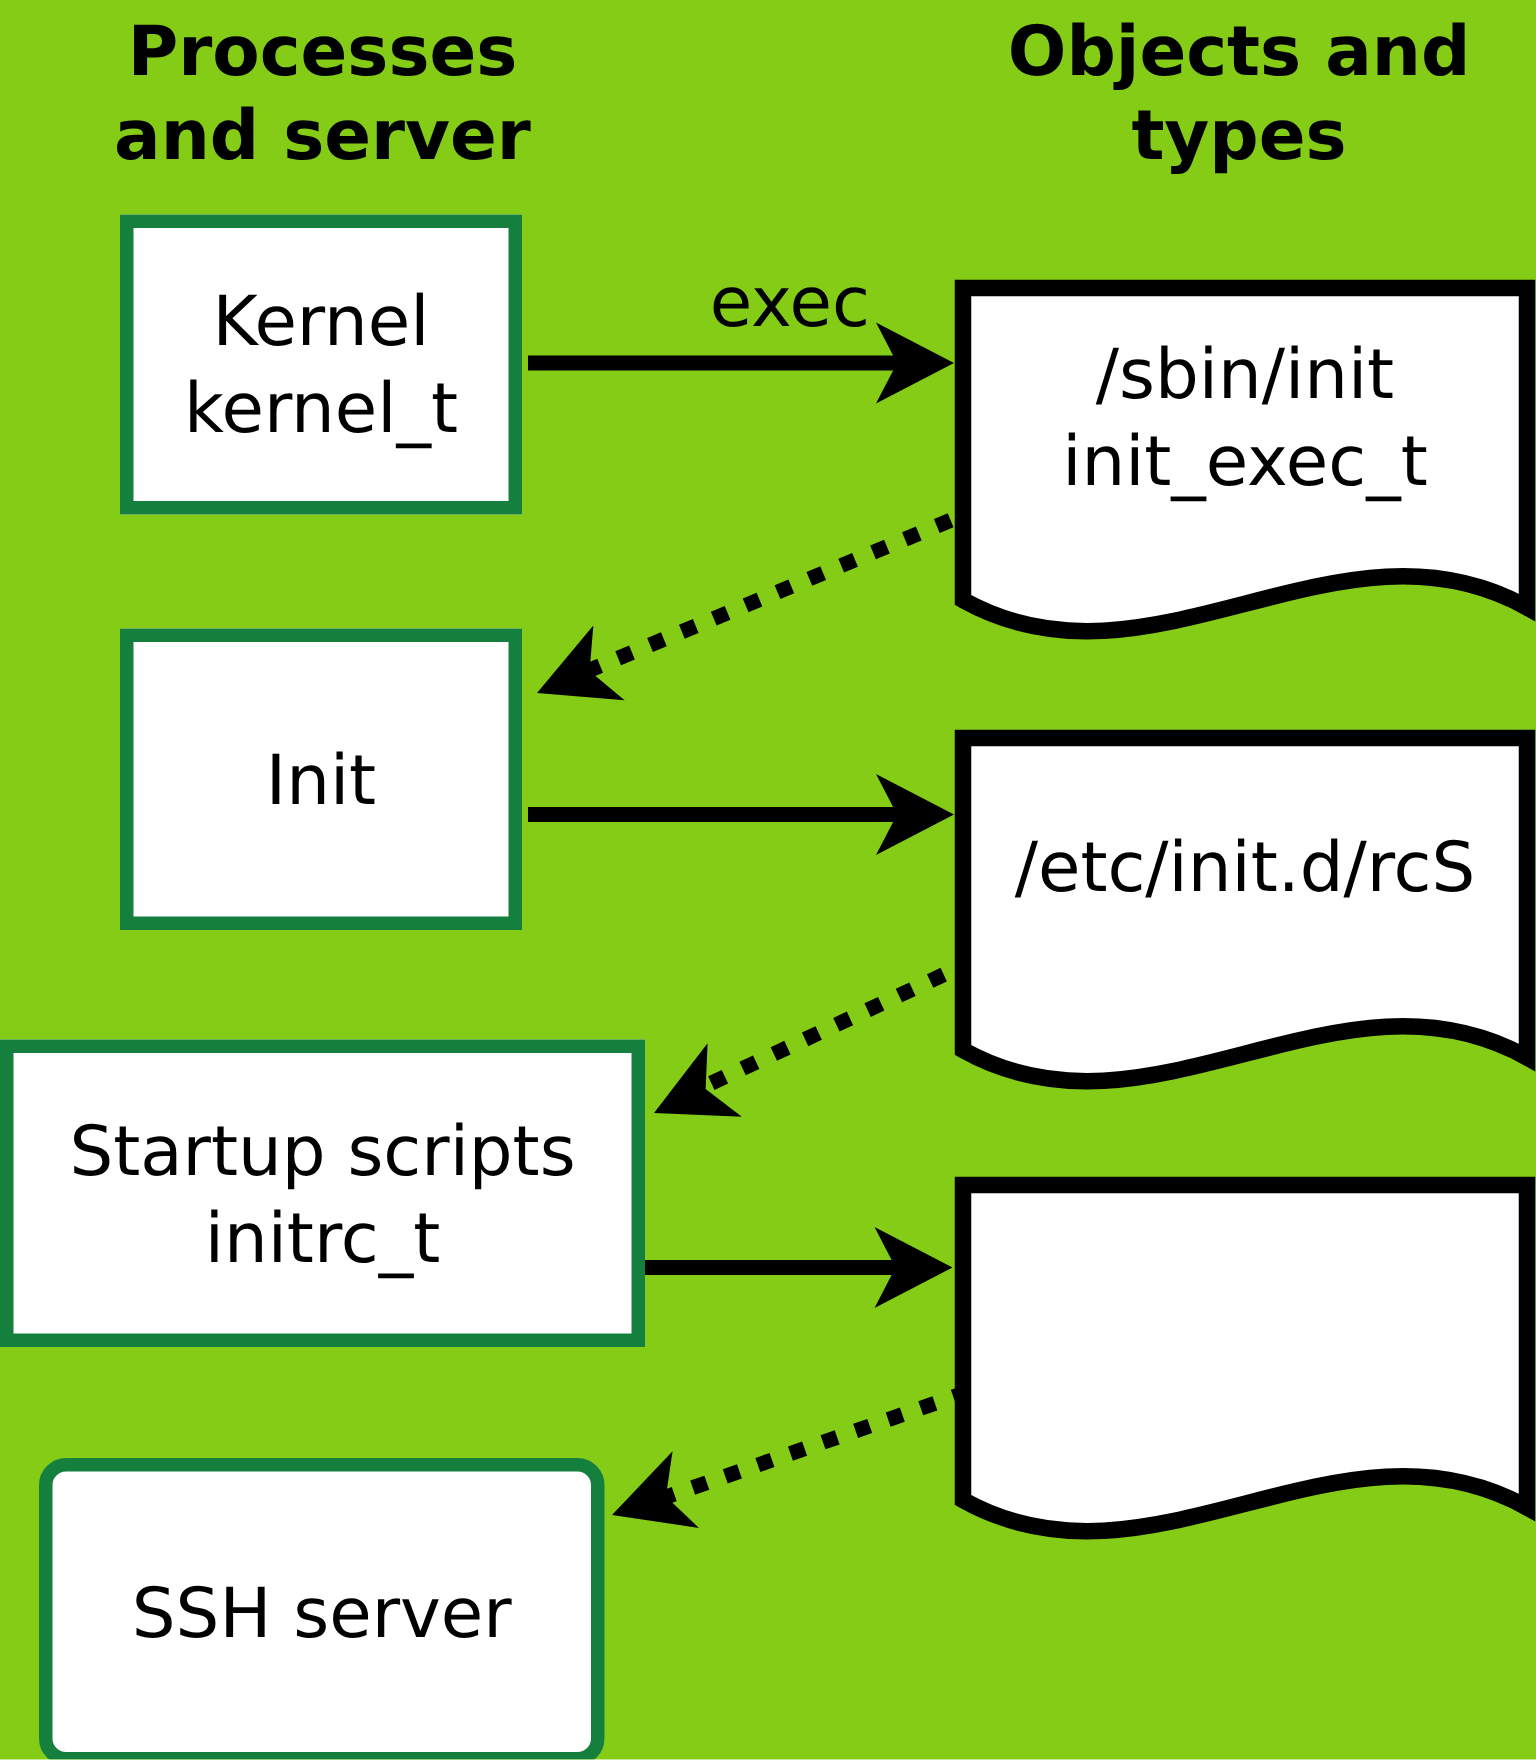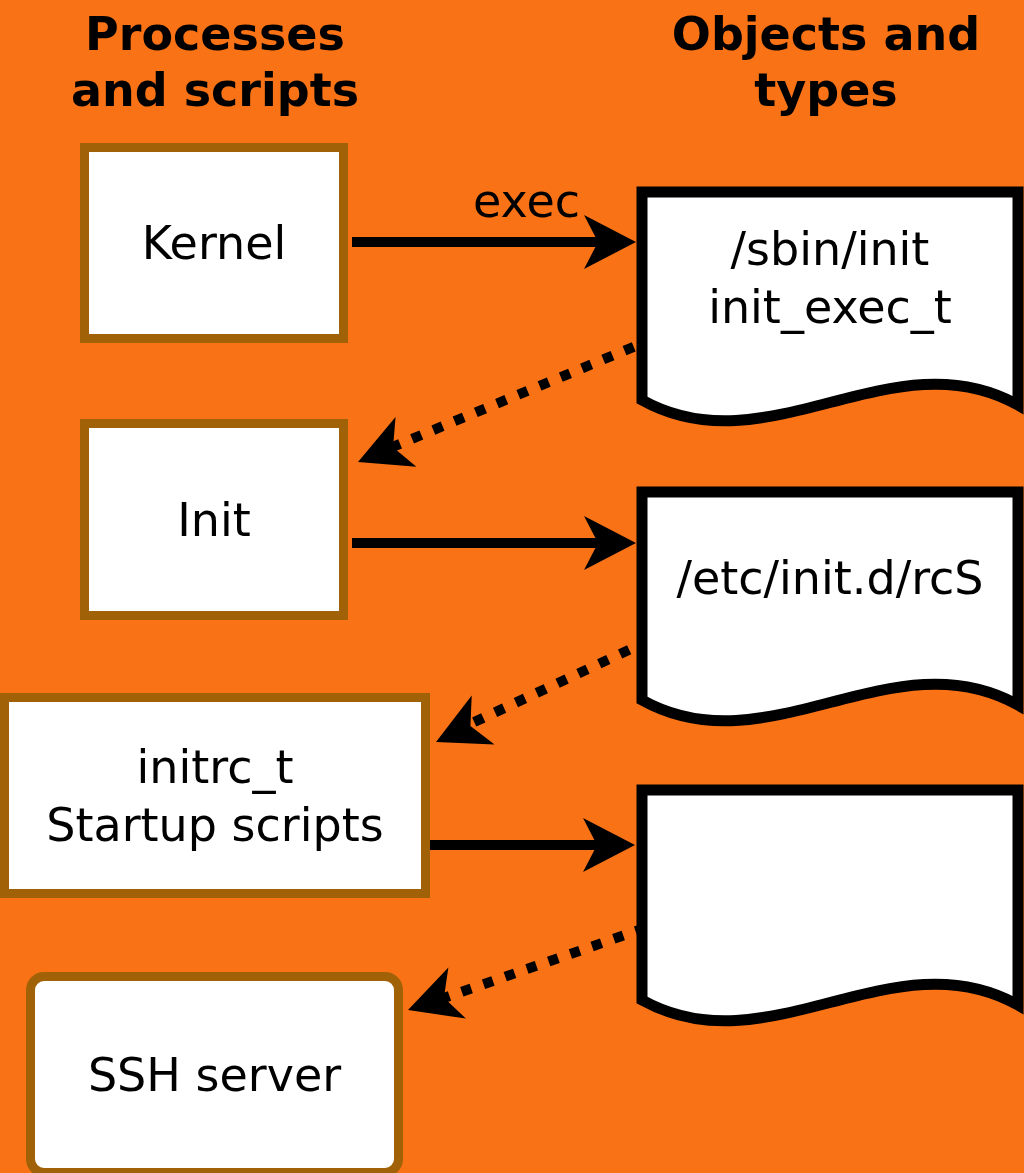--- a/index.html
+++ b/index.html
@@ -5,39 +5,39 @@
   html, body {
     margin: 0;
     padding: 0;
     background: #ffffff;
     font-family: "DejaVu Sans", "Liberation Sans", sans-serif;
   }
   .canvas {
     position: relative;
     width: 1024px;
     height: 1173px;
-    background: #f97316;
+    background: #84cc16;
     overflow: hidden;
     color: #000000;
   }
   .col-header {
     position: absolute;
     text-align: center;
     font-weight: bold;
     font-size: 46px;
     line-height: 56px;
     color: #000000;
   }
   .col-header.left  { left: 10px;  top: 6px; width: 410px; }
   .col-header.right { left: 622px; top: 6px; width: 408px; }
 
   .proc-box {
     position: absolute;
     box-sizing: border-box;
-    border: 9px solid #a16207;
+    border: 9px solid #15803d;
     background: #ffffff;
     display: flex;
     flex-direction: column;
     align-items: center;
     justify-content: center;
     font-size: 46px;
     line-height: 58px;
     text-align: center;
     z-index: 2;
   }
@@ -80,21 +80,21 @@
     z-index: 1;
   }
 </style>
 </head>
 <body>
 
 <div class="canvas">
 
   <div class="col-header left">
     <div>Processes</div>
-    <div>and scripts</div>
+    <div>and server</div>
   </div>
   <div class="col-header right">
     <div>Objects and</div>
     <div>types</div>
   </div>
 
   <svg class="layer" width="1024" height="1173" viewBox="0 0 1024 1173">
 
     <g stroke="#000000" stroke-width="10" stroke-dasharray="10 13" fill="none">
       <line x1="655" y1="338" x2="390" y2="448"></line>
@@ -122,27 +122,28 @@
       <path d="M 642 192 L 1018 192 L 1018 405 C 893 335 767 470 642 400 Z"></path>
       <path d="M 642 492 L 1018 492 L 1018 705 C 893 635 767 770 642 700 Z"></path>
       <path d="M 642 790 L 1018 790 L 1018 1005 C 893 935 767 1070 642 1000 Z"></path>
     </g>
   </svg>
 
   <div class="edge-label">exec</div>
 
   <div class="proc-box b1">
     <div>Kernel</div>
+    <div>kernel_t</div>
   </div>
   <div class="proc-box b2">
     <div>Init</div>
   </div>
   <div class="proc-box b3">
+    <div>Startup scripts</div>
     <div>initrc_t</div>
-    <div>Startup scripts</div>
   </div>
   <div class="proc-box b4">
     <div>SSH server</div>
   </div>
 
   <div class="doc-text t1">
     <div>/sbin/init</div>
     <div>init_exec_t</div>
   </div>
   <div class="doc-text t2">

